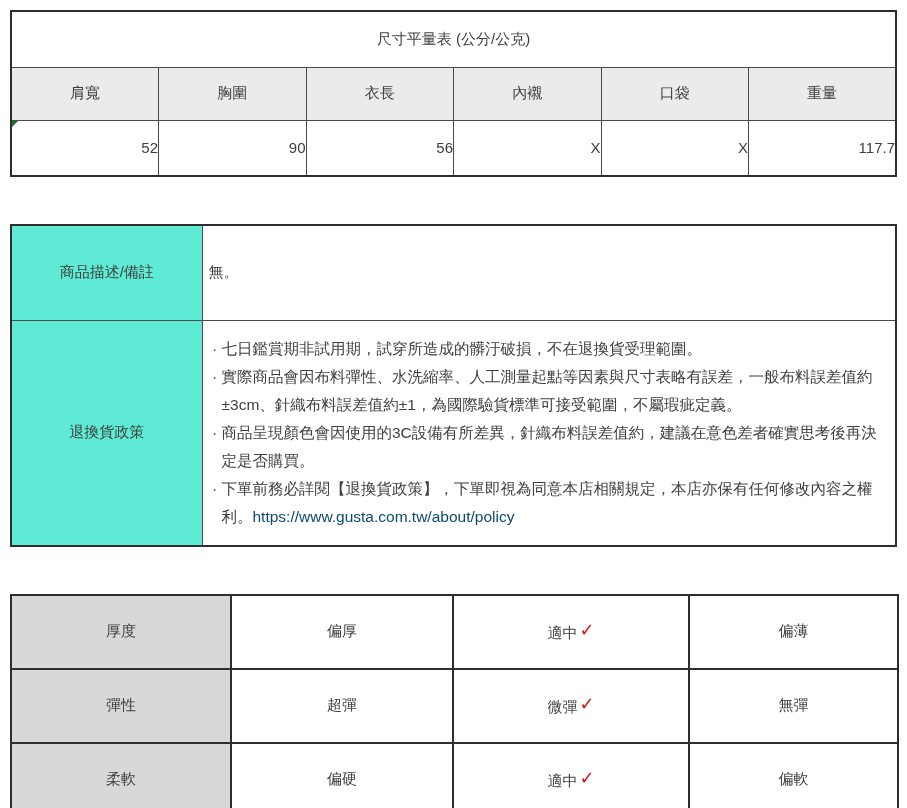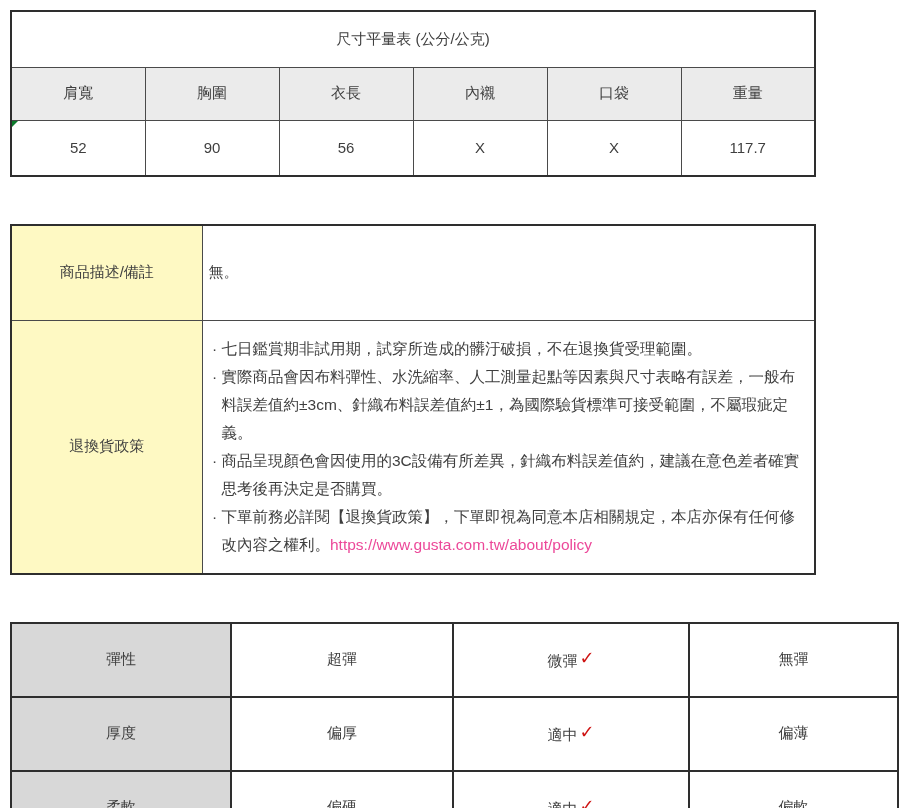--- a/index.html
+++ b/index.html
@@ -5,52 +5,52 @@
   * { box-sizing: border-box; margin: 0; padding: 0; }
   html, body {
     width: 907px; height: 808px;
     background: #ffffff;
     font-family: "Liberation Sans", "DejaVu Sans", sans-serif;
     color: #3f3f3f;
     overflow: hidden;
   }
   .page { padding: 10px 10px 0 10px; width: 907px; }
 
-  table { border-collapse: collapse; table-layout: fixed; width: 806px; }
+  table { border-collapse: collapse; table-layout: fixed; width: 887px; }
   td, th { font-weight: normal; font-size: 15px; color: #3f3f3f; vertical-align: middle; }
 
   
   .size-table { border: 2px solid #2e2e2e; }
   .size-table td, .size-table th { border: 1px solid #4a4a4a; text-align: center; }
   .size-table .title-row td { height: 56px; }
   .size-table .head-row th { height: 53px; background: #ebebeb; margin-left: 20px; }
-  .size-table .val-row td { height: 56px; position: relative; }
+  .size-table .val-row td { height: 56px; position: relative; text-align: right; }
   .cell-marker {
     position: absolute; top: 0; left: 0;
     width: 0; height: 0;
     border-top: 6px solid #0b7a2b;
     border-right: 6px solid transparent;
   }
 
   .gap { height: 47px; }
 
   
   .info-table { border: 2px solid #2e2e2e; }
   .info-table td { border: 1px solid #4a4a4a; }
   .info-table .label-cell {
-    width: 191px; background: #fef9c3; text-align: center; margin-top: 32px;
+    width: 191px; background: #5eead4; text-align: center; margin-top: 32px;
   }
   .info-row-desc td { height: 95px; }
   .info-row-notes td { height: 205px; }
   .desc-cell { padding-left: 6px; text-align: left; }
   .notes-cell { padding: 14px 14px 14px 5px; vertical-align: middle; }
   .note-line { display: flex; line-height: 28px; font-size: 15.5px; }
   .note-bullet { flex: none; width: 14px; text-align: center; }
   .note-text { flex: 1; }
-  .policy-url { color: #ec4899; }
+  .policy-url { color: #0c4a6e; }
 
   
   .attr-table { border: 2px solid #242424; }
   .attr-table td { border: 2px solid #2e2e2e; text-align: center; height: 74px; }
   .attr-table .attr-label { background: #d8d8d8; }
   .attr-table col.c1 { width: 220px; }
   .attr-table col.c2 { width: 222px; }
   .attr-table col.c3 { width: 236px; }
   .attr-table col.c4 { width: 209px; }
   .check {
@@ -127,30 +127,30 @@
 
   <table class="attr-table">
     <colgroup>
         <col class="c1">
         <col class="c2">
         <col class="c3">
         <col class="c4">
       </colgroup>
     <tbody>
       <tr>
+        <td class="attr-label">厚度</td>
+        <td>偏厚</td>
+        <td><span>適中</span><span class="check">✓</span></td>
+        <td>偏薄</td>
+      </tr>
+      <tr>
         <td class="attr-label">彈性</td>
         <td>超彈</td>
         <td><span>微彈</span><span class="check">✓</span></td>
         <td>無彈</td>
-      </tr>
-      <tr>
-        <td class="attr-label">厚度</td>
-        <td>偏厚</td>
-        <td><span>適中</span><span class="check">✓</span></td>
-        <td>偏薄</td>
       </tr>
       <tr>
         <td class="attr-label">柔軟</td>
         <td>偏硬</td>
         <td><span>適中</span><span class="check">✓</span></td>
         <td>偏軟</td>
       </tr>
     </tbody>
   </table>
 

